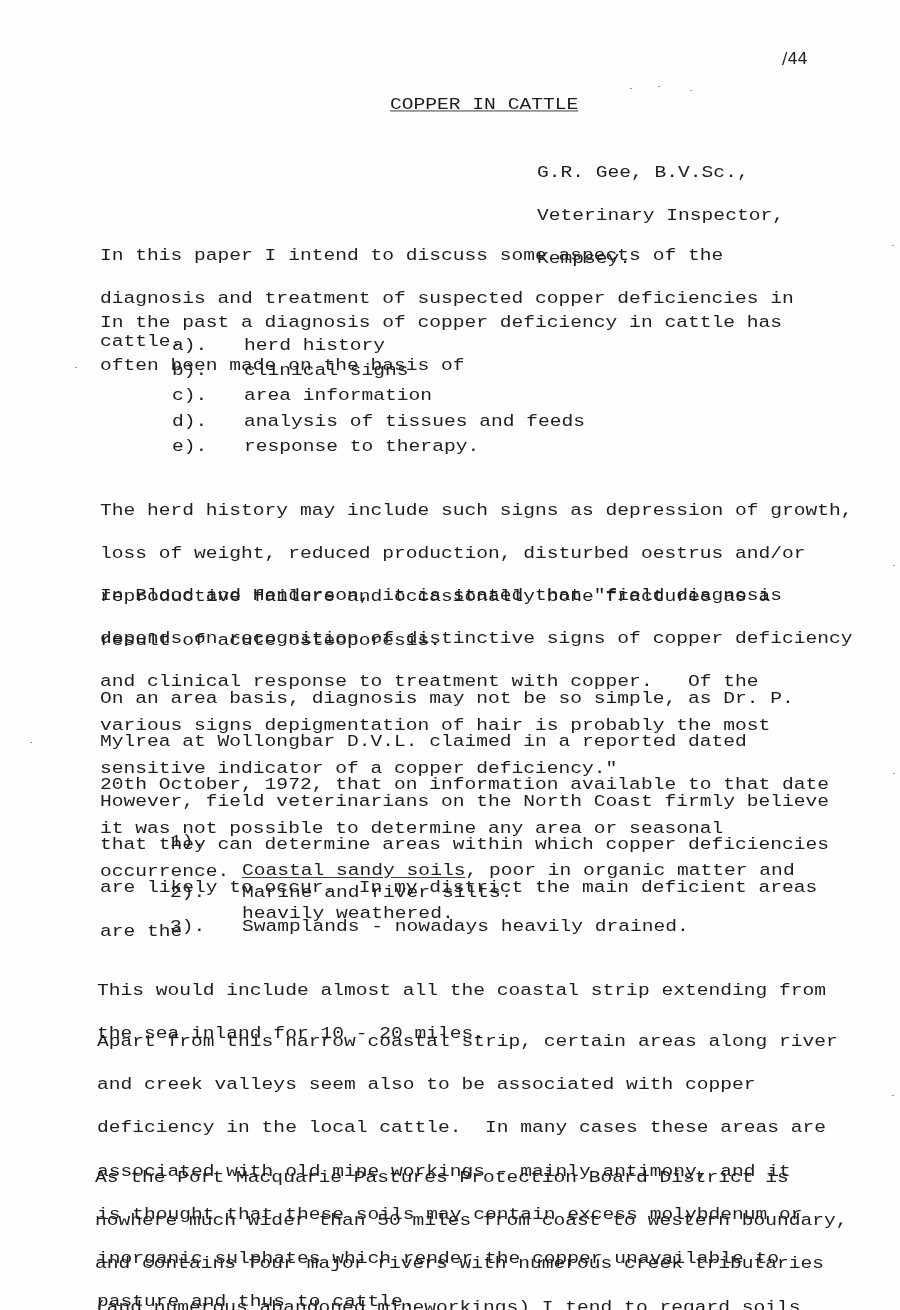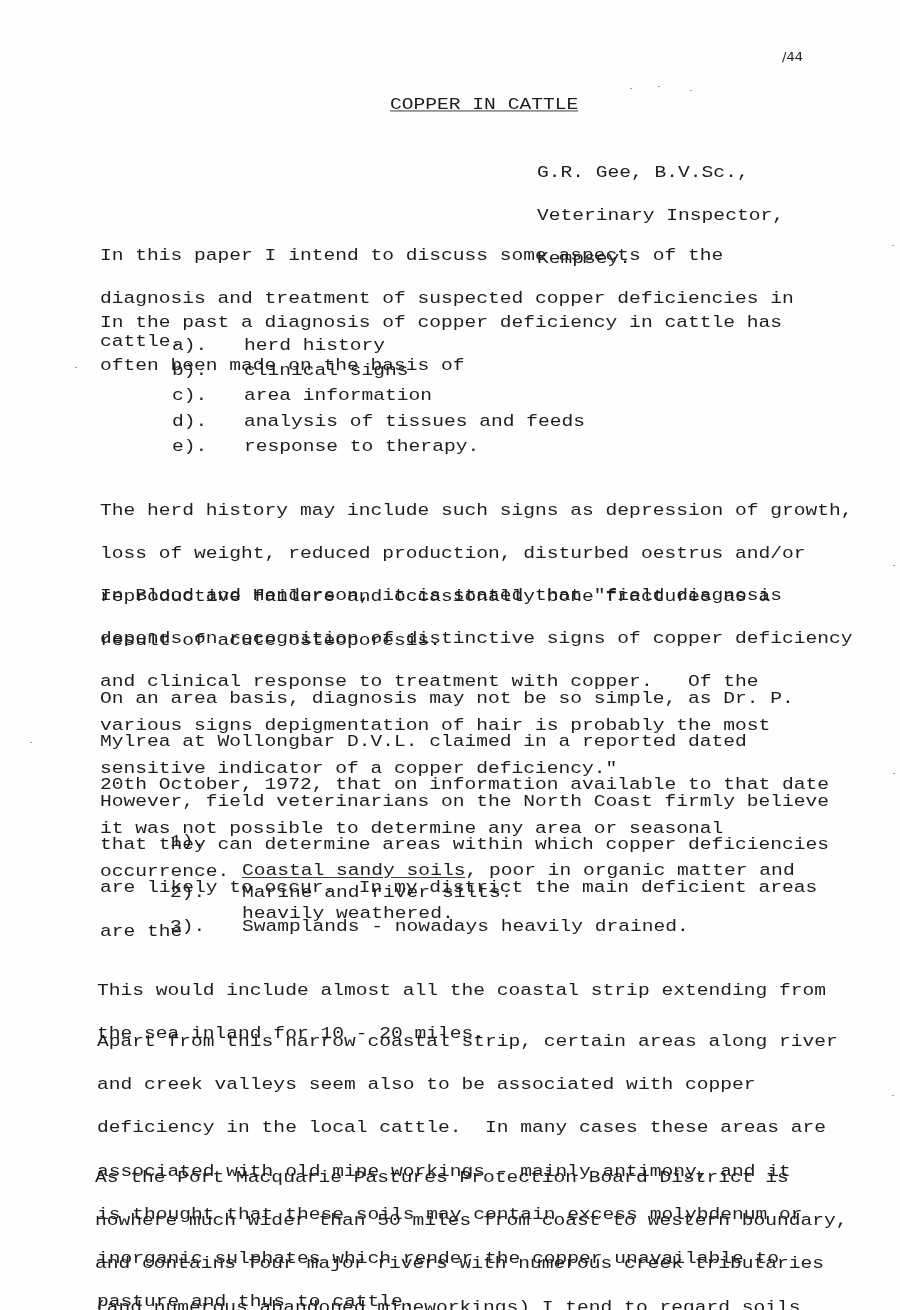--- a/index.html
+++ b/index.html
@@ -11,21 +11,21 @@
     font-size: 19.6px;
     line-height: 16.8px;
     color: #1e1e1e;
     white-space: pre;
     transform-origin: 0 0;
     transform: scaleY(0.86);
     letter-spacing: 0px;
   }
   .line { display: block; }
   .u { text-decoration: underline; text-underline-offset: 2px; }
-  .pagenum { font-family: "DejaVu Sans", sans-serif; font-size: 13px; color: #222; position: absolute; left: 782px; top: 49px; }
+  .pagenum { font-family: "DejaVu Sans", sans-serif; font-size: 16px; color: #222; position: absolute; left: 782px; top: 49px; }
   .speck { position: absolute; width: 2px; height: 1px; background: #999; }
 </style>
 </head>
 <body>
 
 <div class="page">
 
   <div class="pagenum">/44</div>
 
   <div class="tw" style="left:343px; top:83px;">

